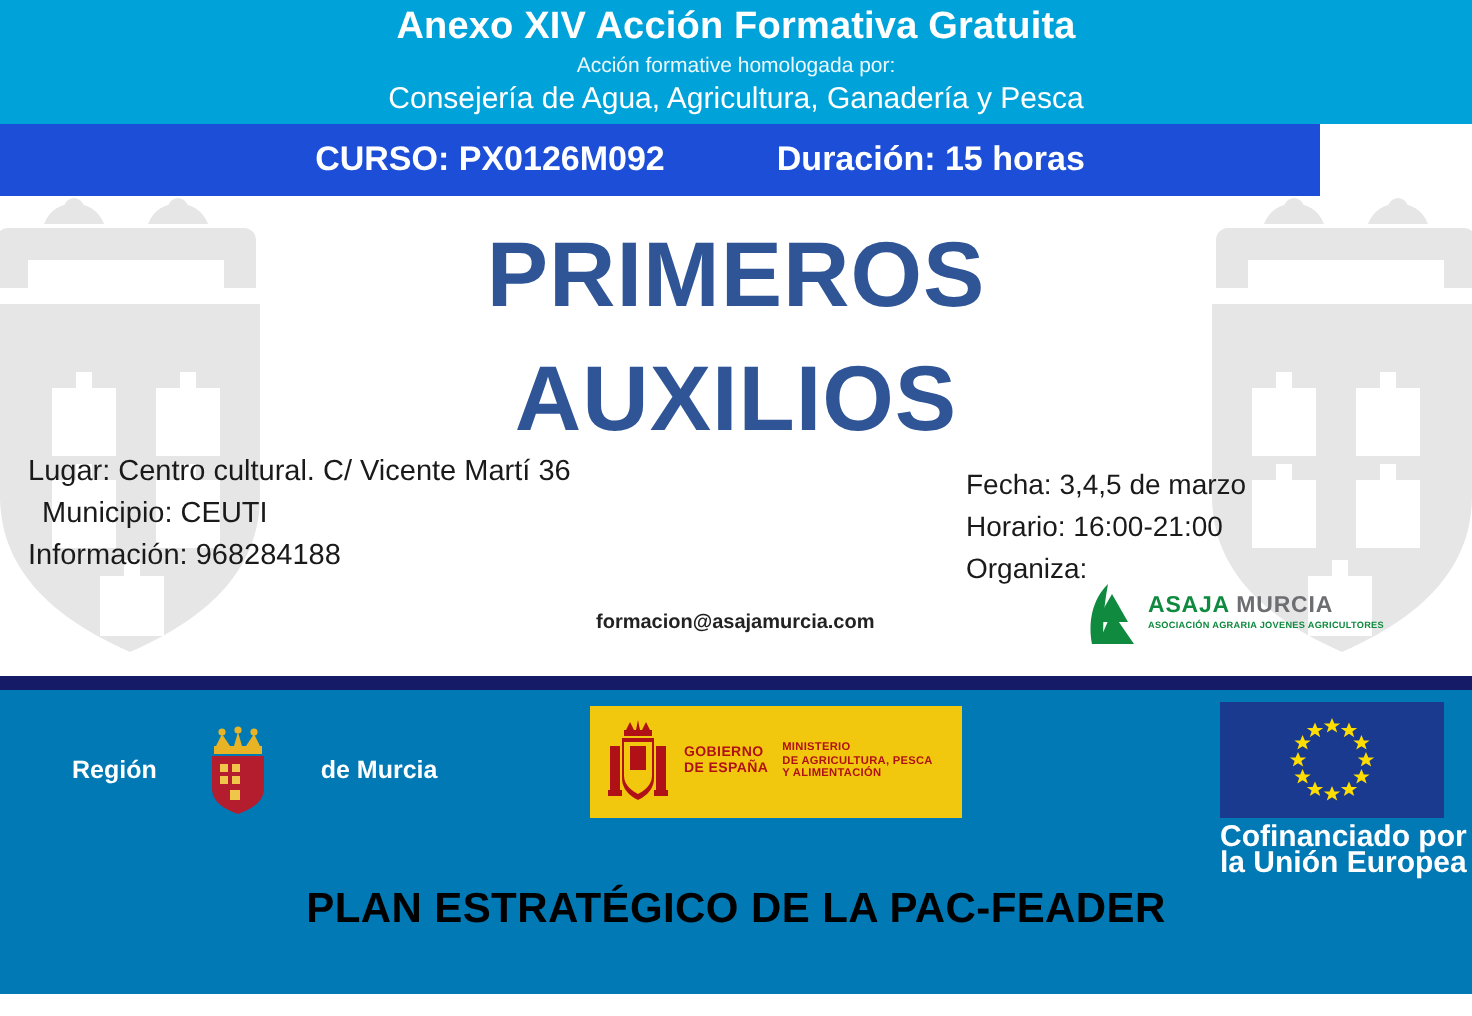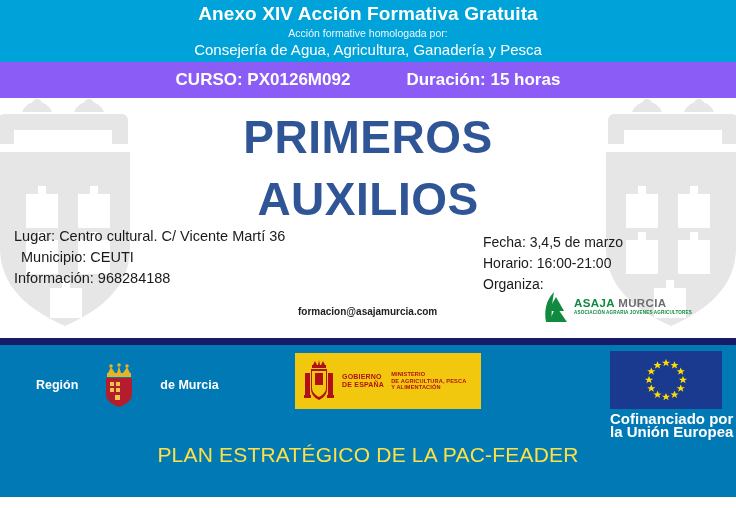--- a/index.html
+++ b/index.html
@@ -22,23 +22,23 @@
   }
   .anexo-sub{
     color:#eaf7fd;font-size:10.5px;line-height:14px;margin-top:1px;white-space:nowrap;
   }
   .anexo-org{
     color:#ffffff;font-size:15px;line-height:19px;margin-top:0px;white-space:nowrap;
   }
 
   
   .band-course{
-    position:absolute;left:0;top:62px;width:736px;height:36px;
-    background:#8b5cf6;
-    display:flex;align-items:center;justify-content:center;gap:56px;
+    position:absolute;left:0;top:62px;width:620px;height:36px;
+    background:#1d4ed8;
+    display:flex;align-items:center;justify-content:center;gap:56px;padding-left:40px;
   }
   .course-code,.course-dur{
     color:#ffffff;font-size:17px;font-weight:bold;white-space:nowrap;
   }
 
   
   .middle{
     position:absolute;left:0;top:98px;width:736px;height:264px;
     background:#ffffff;overflow:hidden;
   }
@@ -110,21 +110,21 @@
 
   
   .eu{position:absolute;left:610px;top:6px;width:112px;height:86px;}
   .eu-flag{width:112px;height:58px;display:block;}
   .eu-cap{margin-top:4px;color:#ffffff;font-size:15px;font-weight:bold;
     line-height:12.5px;text-align:center;white-space:nowrap;}
 
   
   .slogan{
     position:absolute;left:0;top:98px;width:736px;text-align:center;
-    color:#fde047;font-size:21px;font-weight:normal;letter-spacing:.2px;
+    color:#000000;font-size:21px;font-weight:bold;letter-spacing:.2px;
   }
 
   .bottom-white{position:absolute;left:0;top:497px;width:736px;height:11px;background:#ffffff;}
 </style>
 </head>
 <body>
 
 <div class="poster">
 
   <div class="band-top">

